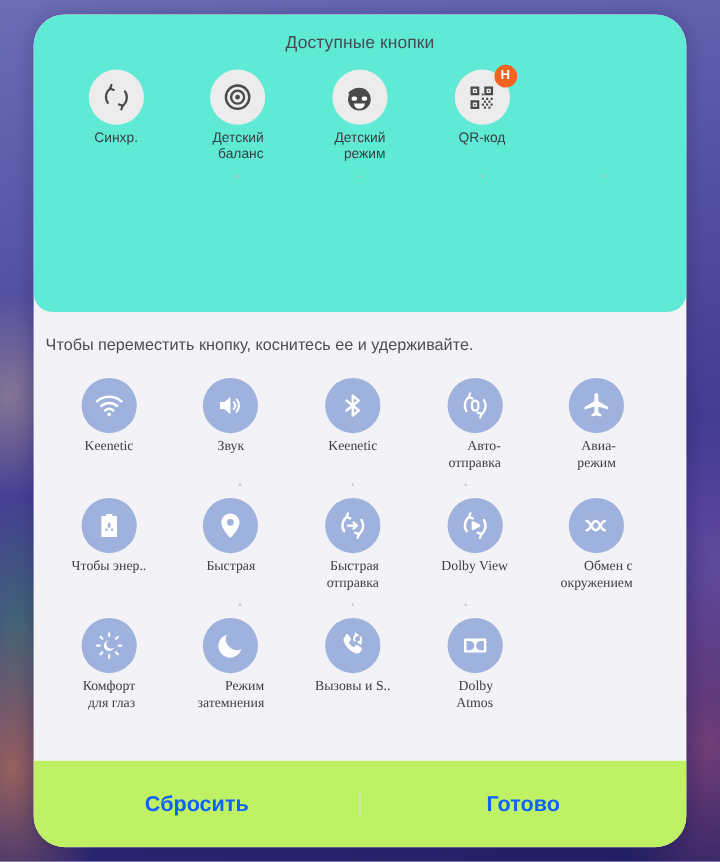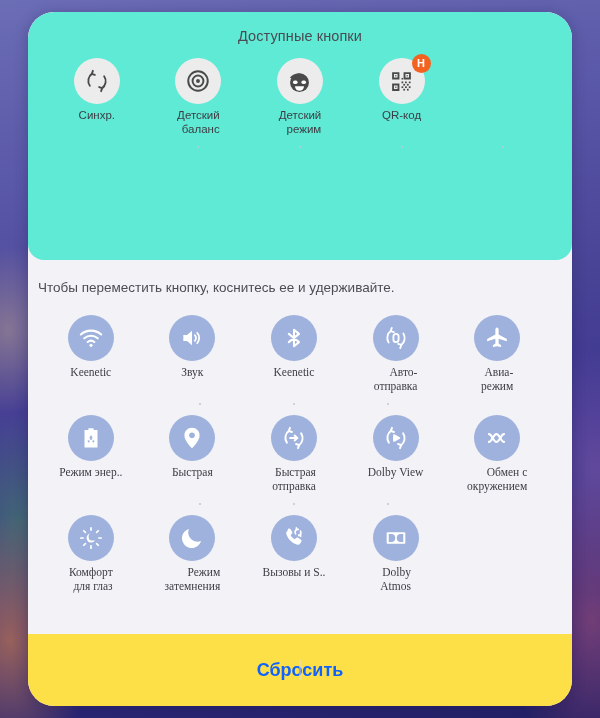--- a/index.html
+++ b/index.html
@@ -150,21 +150,21 @@
   .grid-row {
     display: flex;
     margin-bottom: 4px;
   }
   .grid-row .cell { width: 20%; }
 
   
   .footer {
     flex: 0 0 auto;
     height: 72px;
-    background: #fde047;
+    background: #bef264;
     display: flex;
     align-items: center;
     position: relative;
   }
   .footer-btn {
     flex: 1;
     text-align: center;
     color: #1062ff;
     font-size: 18px;
     font-weight: bold;
@@ -363,21 +363,21 @@
 
     <div class="grid-row" style="margin-top:10px">
 
       <div class="cell">
         <div class="ic-circle blue">
           <svg width="26" height="26" viewBox="0 0 24 24">
             <path d="M9.6 3h4.8v1.6H18v16.2H6V4.6h3.6V3z" fill="#ffffff"></path>
             <path d="M12 9.2l1.7 3h-1v1.6h-1.4v-1.6h-1zM8.8 14.4l1.6-.3.4 1.4-1.4.8zM15.2 14.4l-1.6-.3-.4 1.4 1.4.8z" fill="#9fb2dd"></path>
           </svg>
         </div>
-        <div class="ic-label">Режим энер..</div>
+        <div class="ic-label">Чтобы энер..</div>
       </div>
 
       <div class="cell">
         <div class="ic-circle blue">
           <svg width="26" height="26" viewBox="0 0 24 24">
             <path d="M12 2.6c-3.9 0-7 3.1-7 7 0 5.2 7 11.8 7 11.8s7-6.6 7-11.8c0-3.9-3.1-7-7-7z" fill="#ffffff"></path>
             <circle cx="12" cy="9.5" r="2.6" fill="#9fb2dd"></circle>
           </svg>
         </div>
         <div class="ic-label">Быстрая</div>
@@ -500,15 +500,16 @@
         </div>
         <div class="ic-label">Dolby
 Atmos</div>
       </div>
     </div>
   </div>
 
   <div class="footer">
     <div class="footer-btn">Сбросить</div>
     <div class="footer-sep"></div>
+    <div class="footer-btn">Готово</div>
   </div>
 
 </div>
 
 </body></html>

